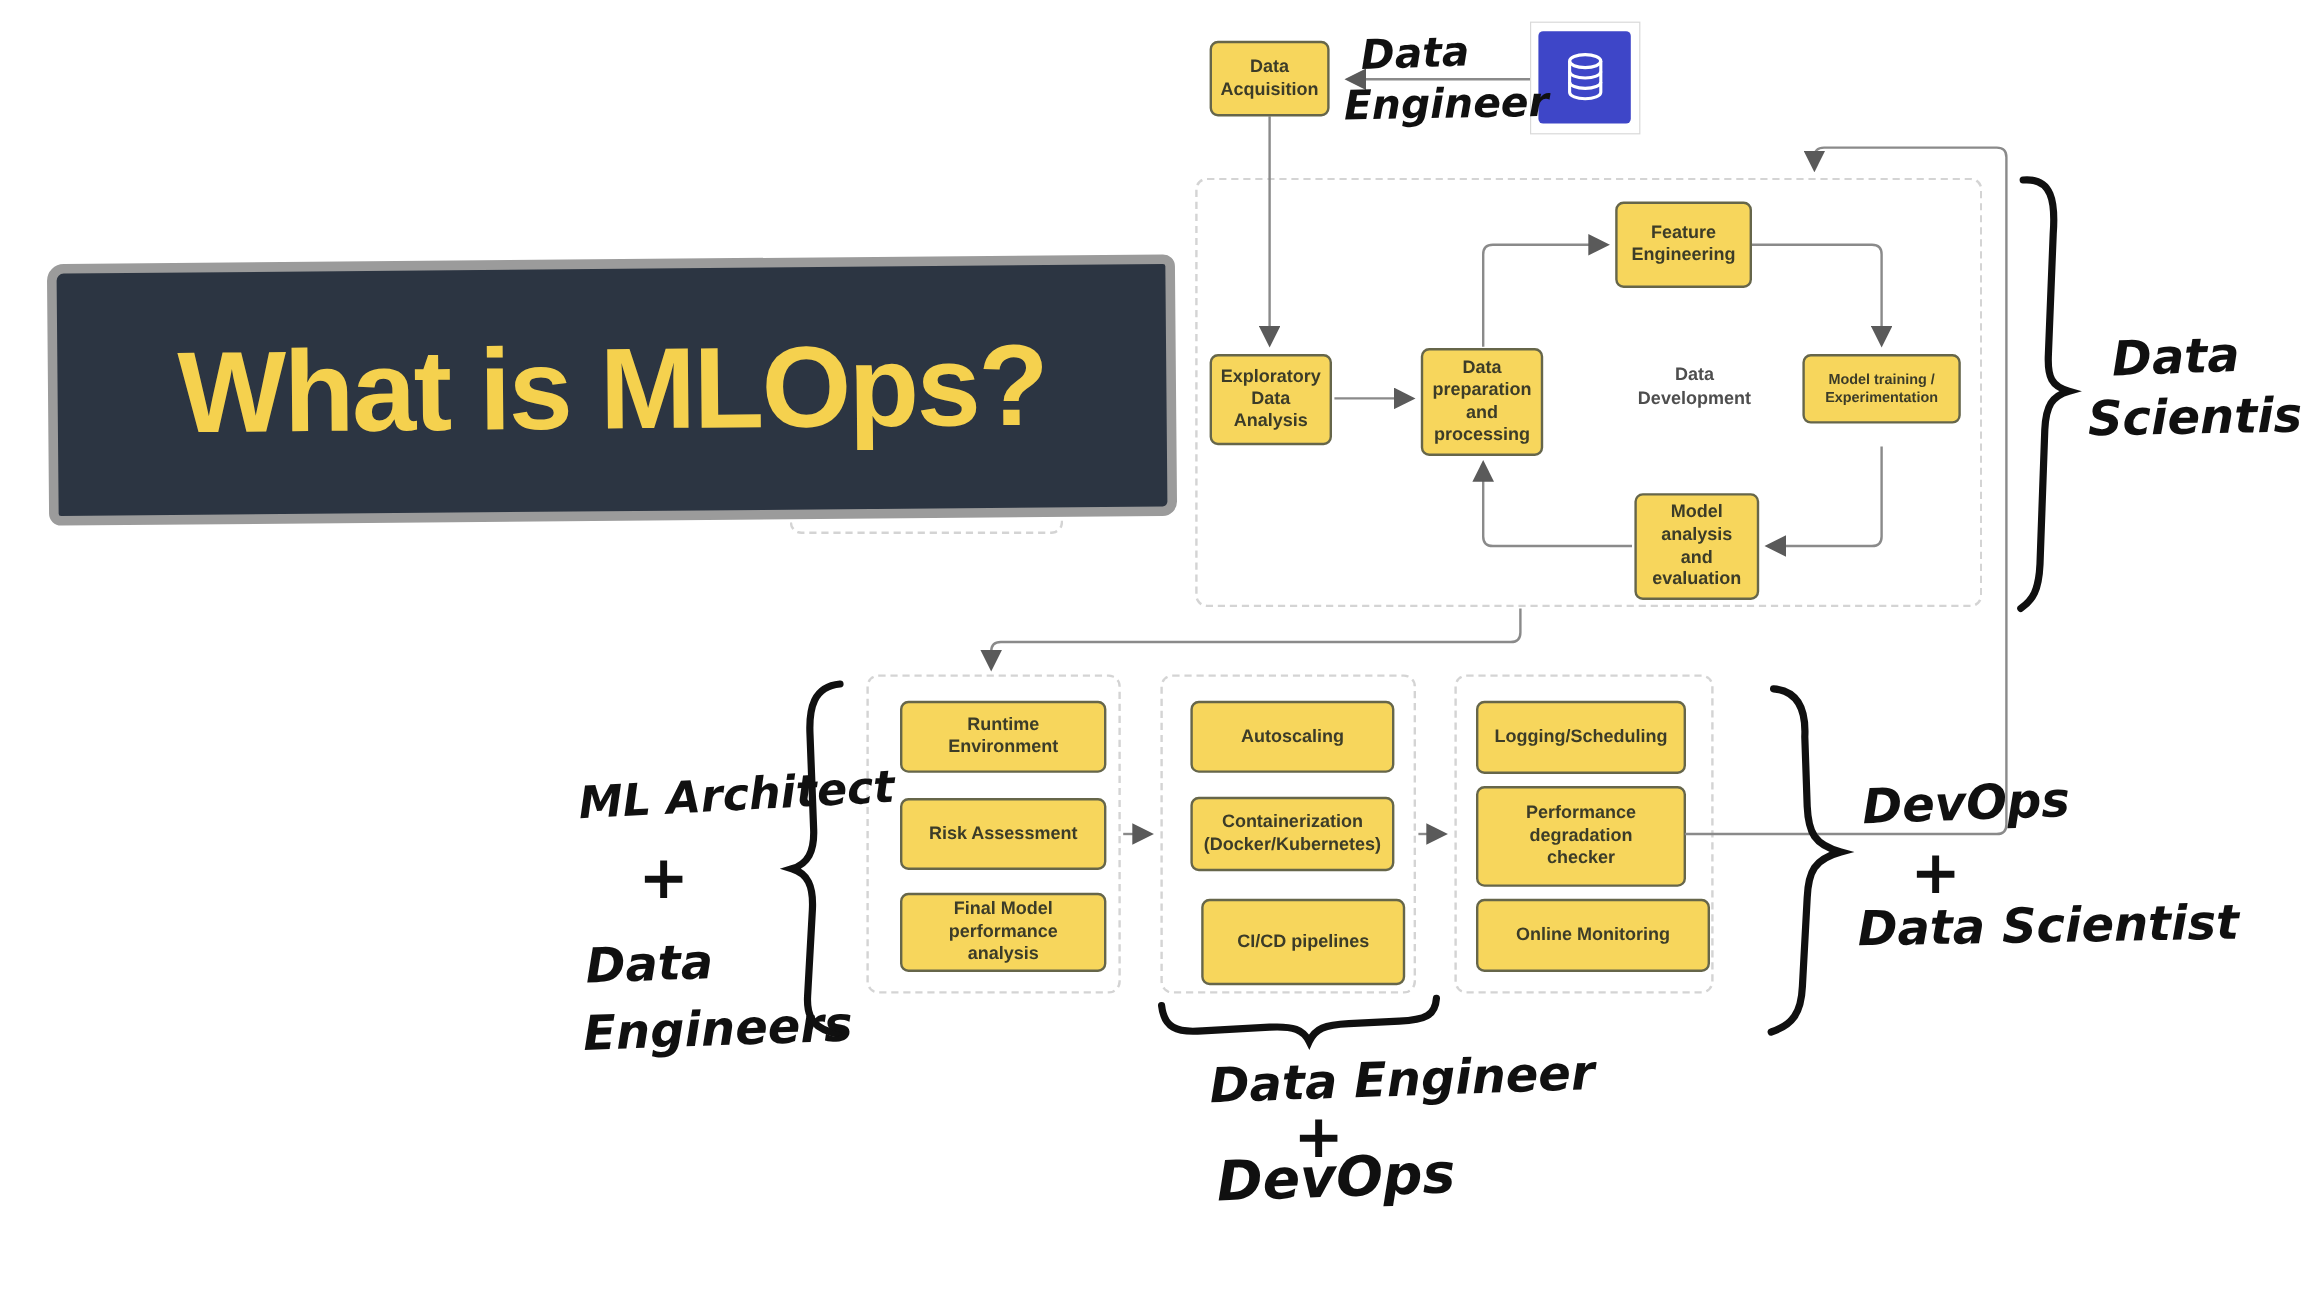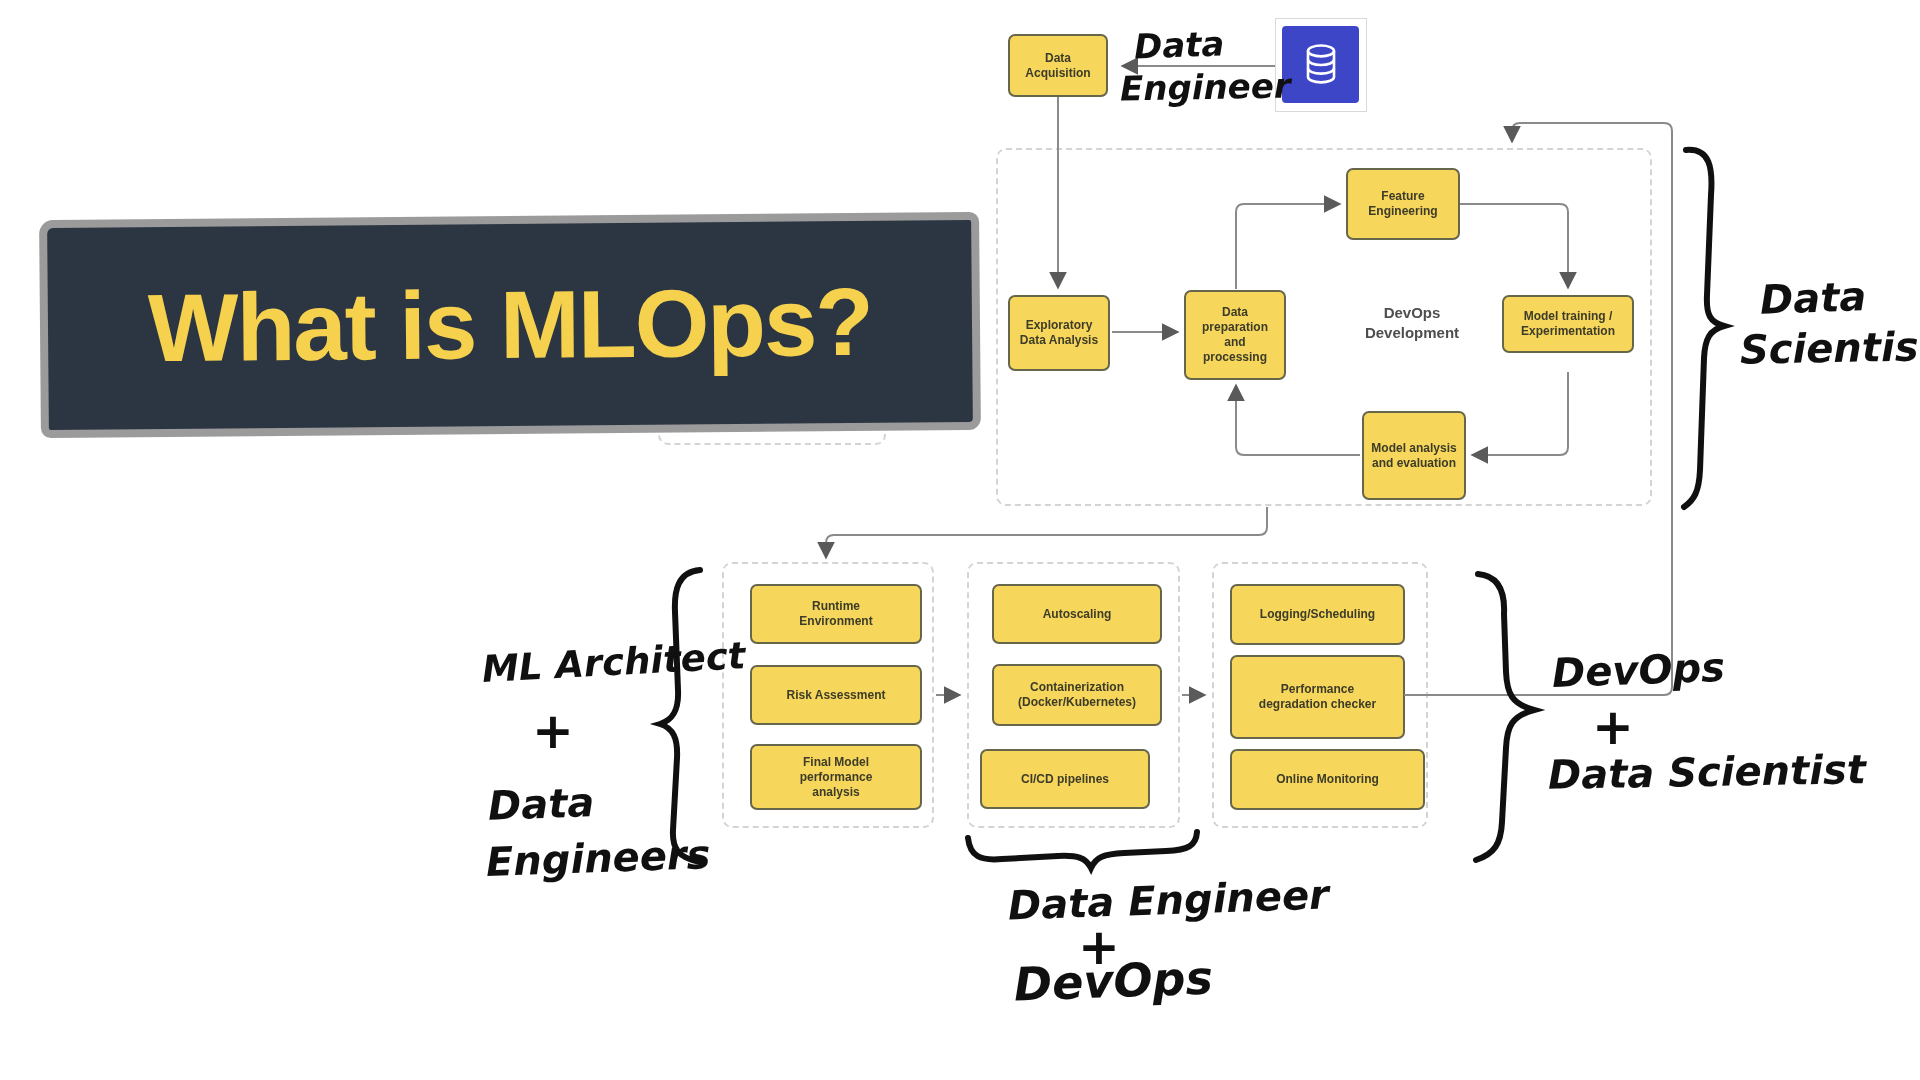--- a/index.html
+++ b/index.html
@@ -6,21 +6,21 @@
   #canvas {
     position:relative; width:1920px; height:1080px; background:#ffffff;
     overflow:hidden; font-family:"Liberation Sans", sans-serif;
   }
 
   
   .node {
     position:absolute; box-sizing:border-box;
     background:#F7D65C; border:2px solid #66664A; border-radius:7px;
     display:flex; align-items:center; justify-content:center; text-align:center;
-    font-weight:bold; font-size:12px; line-height:1.25; color:#3C3C28;
+    font-weight:bold; font-size:15px; line-height:1.25; color:#3C3C28;
     padding:2px 6px;
   }
   .node.narrow { padding:12px 26px; }
 
   
   .dashed {
     position:absolute; box-sizing:border-box;
     border:2px dashed #D4D4D4; border-radius:10px; background:transparent;
   }
 
@@ -125,21 +125,21 @@
   </div>
 
   <div class="node z2" style="left:1008px; top:295px; width:102px; height:76px;">
     <span>Exploratory Data Analysis</span>
   </div>
 
   <div class="node z2" style="left:1184px; top:290px; width:102px; height:90px;">
     <span>Data preparation and processing</span>
   </div>
 
-  <div id="model-dev-label">DevOps Development</div>
+  <div id="model-dev-label">Data Development</div>
 
   <div class="node z2" style="left:1502px; top:295px; width:132px; height:58px; font-size:12px;">
     <span>Model training / Experimentation</span>
   </div>
 
   <div class="node z2" style="left:1362px; top:411px; width:104px; height:89px;">
     <span>Model analysis and evaluation</span>
   </div>
 
   <div class="hand" style="left:1760px; top:278px; font-size:40px; transform:rotate(-2deg);">Data</div>
@@ -157,21 +157,21 @@
     </div>
   </div>
 
   <div class="dashed" style="left:967px; top:562px; width:213px; height:266px;">
     <div class="node" style="left:23px; top:20px; width:170px; height:60px;">
       <span>Autoscaling</span>
     </div>
     <div class="node" style="left:23px; top:100px; width:170px; height:62px;">
       <span>Containerization (Docker/Kubernetes)</span>
     </div>
-    <div class="node" style="left:11px; top:185px; width:170px; height:60px;">
+    <div class="node" style="left:32px; top:185px; width:170px; height:72px;">
       <span>CI/CD pipelines</span>
     </div>
   </div>
 
   <div class="dashed" style="left:1212px; top:562px; width:216px; height:266px;">
     <div class="node" style="left:16px; top:20px; width:175px; height:61px;">
       <span>Logging/Scheduling</span>
     </div>
     <div class="node narrow" style="left:16px; top:91px; width:175px; height:84px;">
       <span>Performance degradation checker</span>

